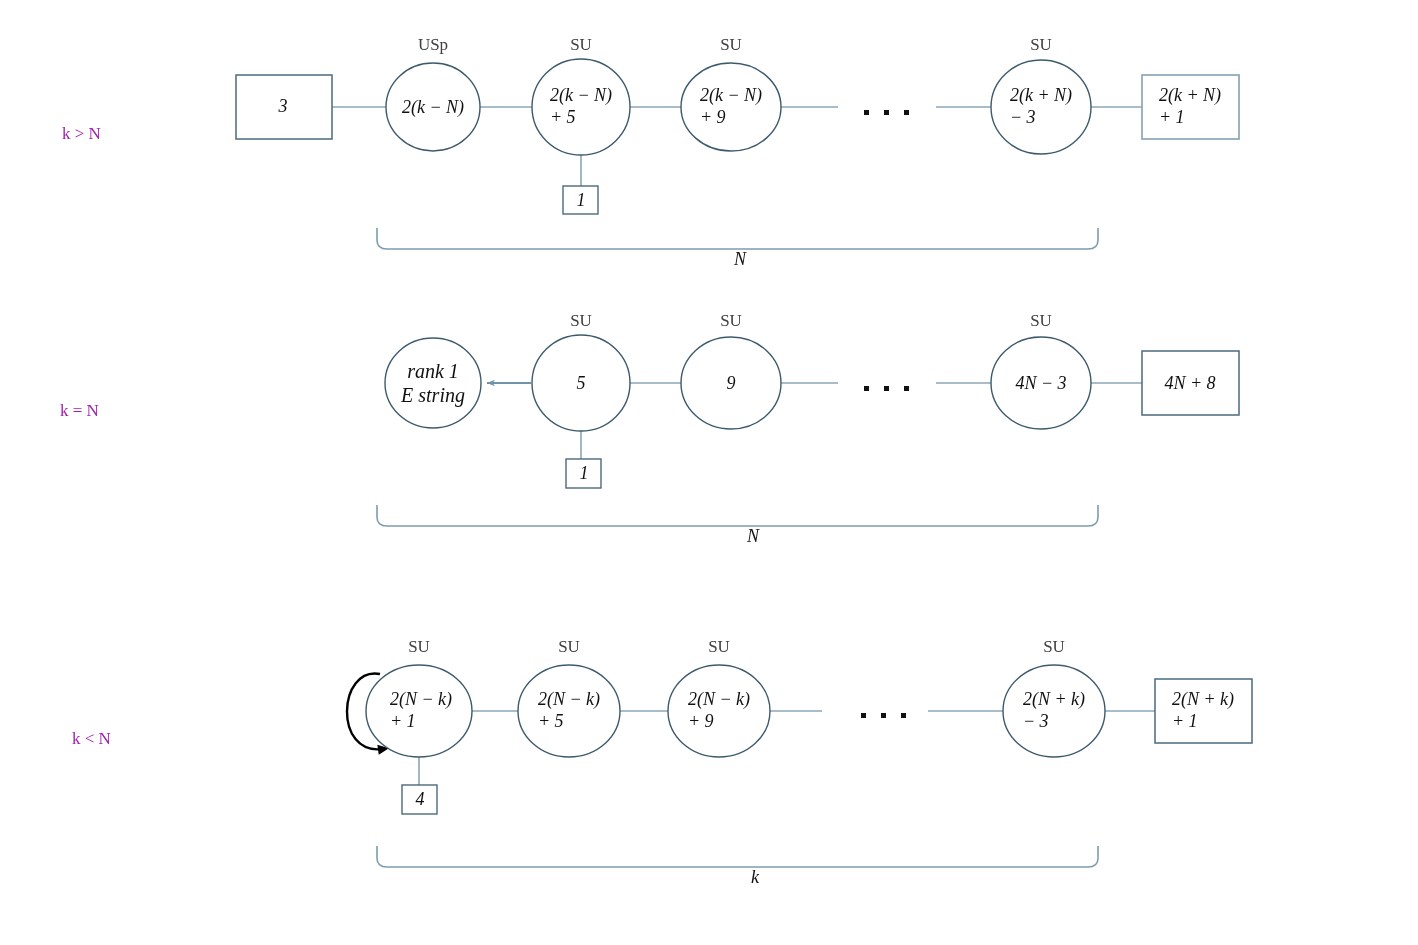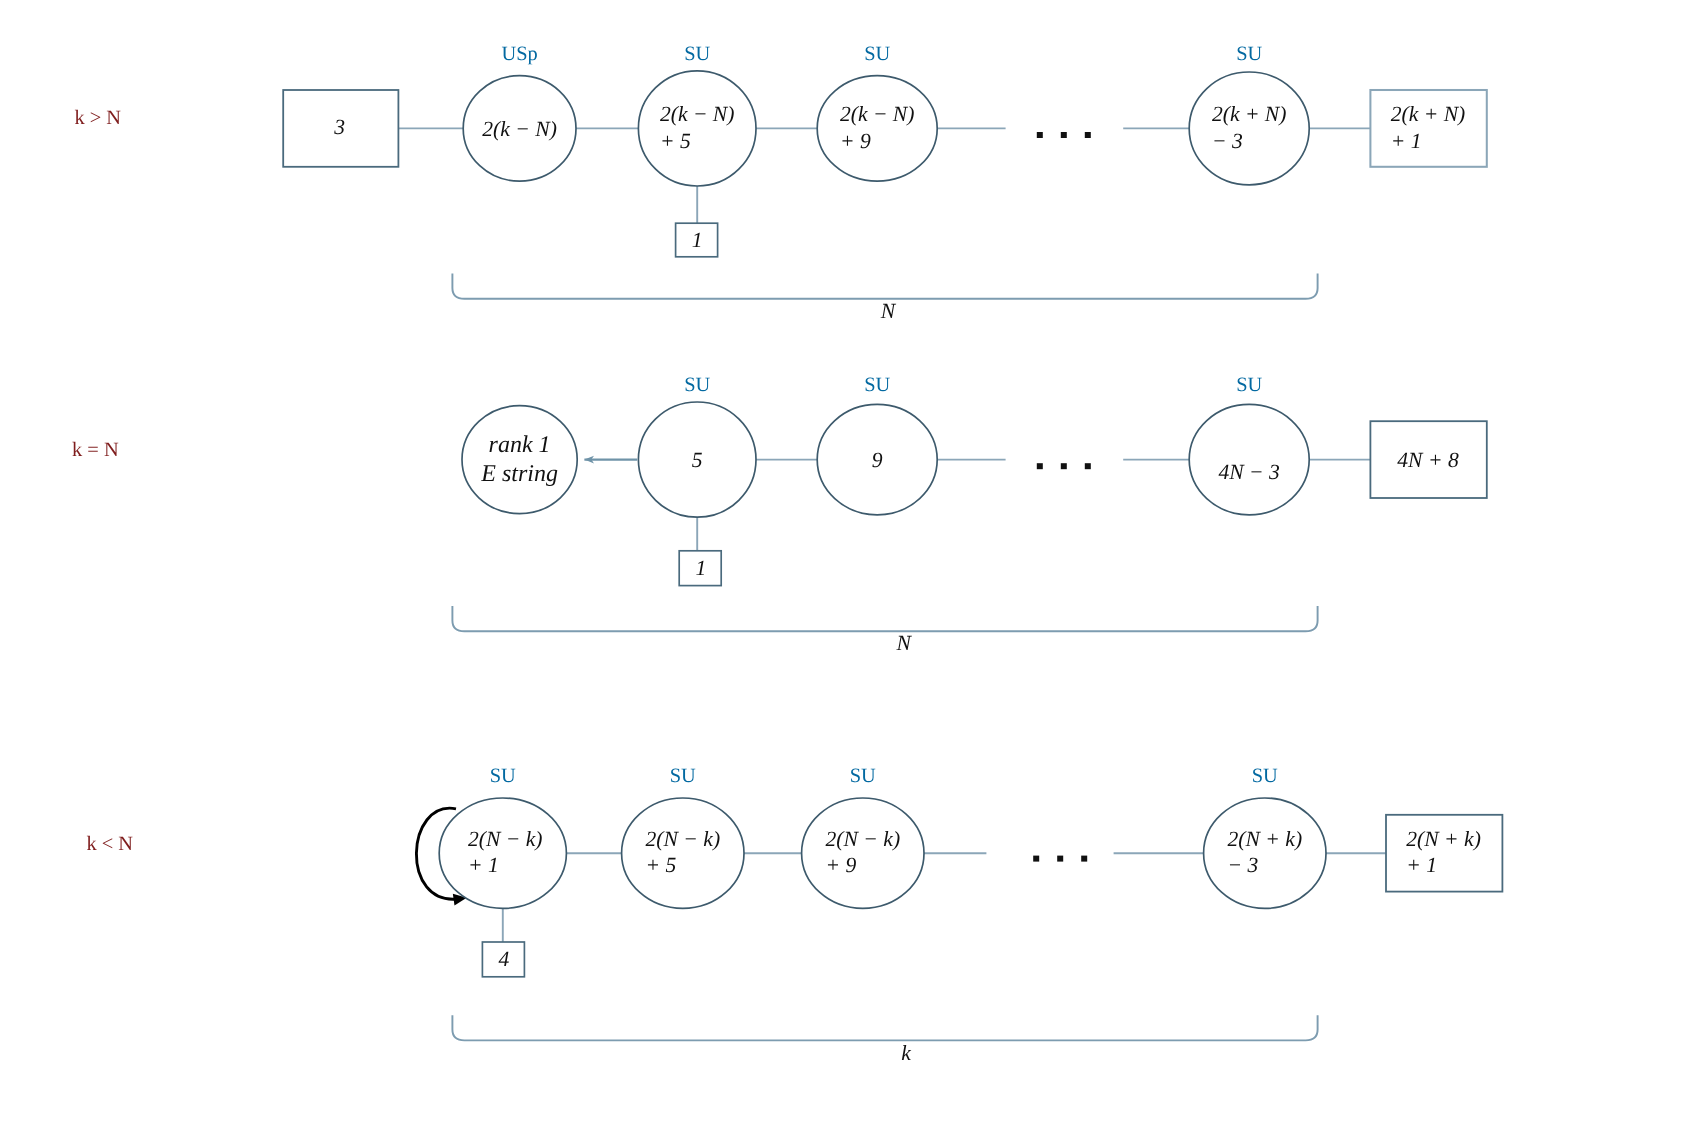--- a/index.html
+++ b/index.html
@@ -19,28 +19,29 @@
     position: absolute;
     left: 0;
     top: 0;
     width: 1418px;
     height: 945px;
   }
   .row-label {
     position: absolute;
     font-family: "Liberation Serif", serif;
     font-size: 17px;
-    color: #7f1d1d;
-    white-space: nowrap;
+    color: #a21caf;
+    white-space: nowrap;
+    margin-top: 36px;
   }
   .gauge-label {
     position: absolute;
     font-family: "Liberation Serif", serif;
     font-size: 17px;
-    color: #0369a1;
+    color: #404040;
     text-align: center;
     white-space: nowrap;
     transform: translateX(-50%);
   }
   .node-text {
     position: absolute;
     font-family: "Liberation Serif", serif;
     font-style: italic;
     font-size: 18px;
     color: #111111;
@@ -212,21 +213,21 @@
   <div class="gauge-label" style="left:731px; top:311px;">SU</div>
   <div class="gauge-label" style="left:1041px; top:311px;">SU</div>
 
   <div class="node-text" style="left:433px; top:383px; font-size:20px;">
     <div>rank 1</div>
     <div>E string</div>
   </div>
 
   <div class="node-text" style="left:581px; top:384px;">5</div>
   <div class="node-text" style="left:731px; top:384px;">9</div>
-  <div class="node-text" style="left:1041px; top:394px;">4N − 3</div>
+  <div class="node-text" style="left:1041px; top:384px;">4N − 3</div>
   <div class="box-text" style="left:1190px; top:384px;">4N + 8</div>
 
   <div class="box-text" style="left:584px; top:474px;">1</div>
 
   <div class="brace-label" style="left:753px; top:526px;">N</div>
 
   <div class="gauge-label" style="left:419px; top:637px;">SU</div>
   <div class="gauge-label" style="left:569px; top:637px;">SU</div>
   <div class="gauge-label" style="left:719px; top:637px;">SU</div>
   <div class="gauge-label" style="left:1054px; top:637px;">SU</div>

